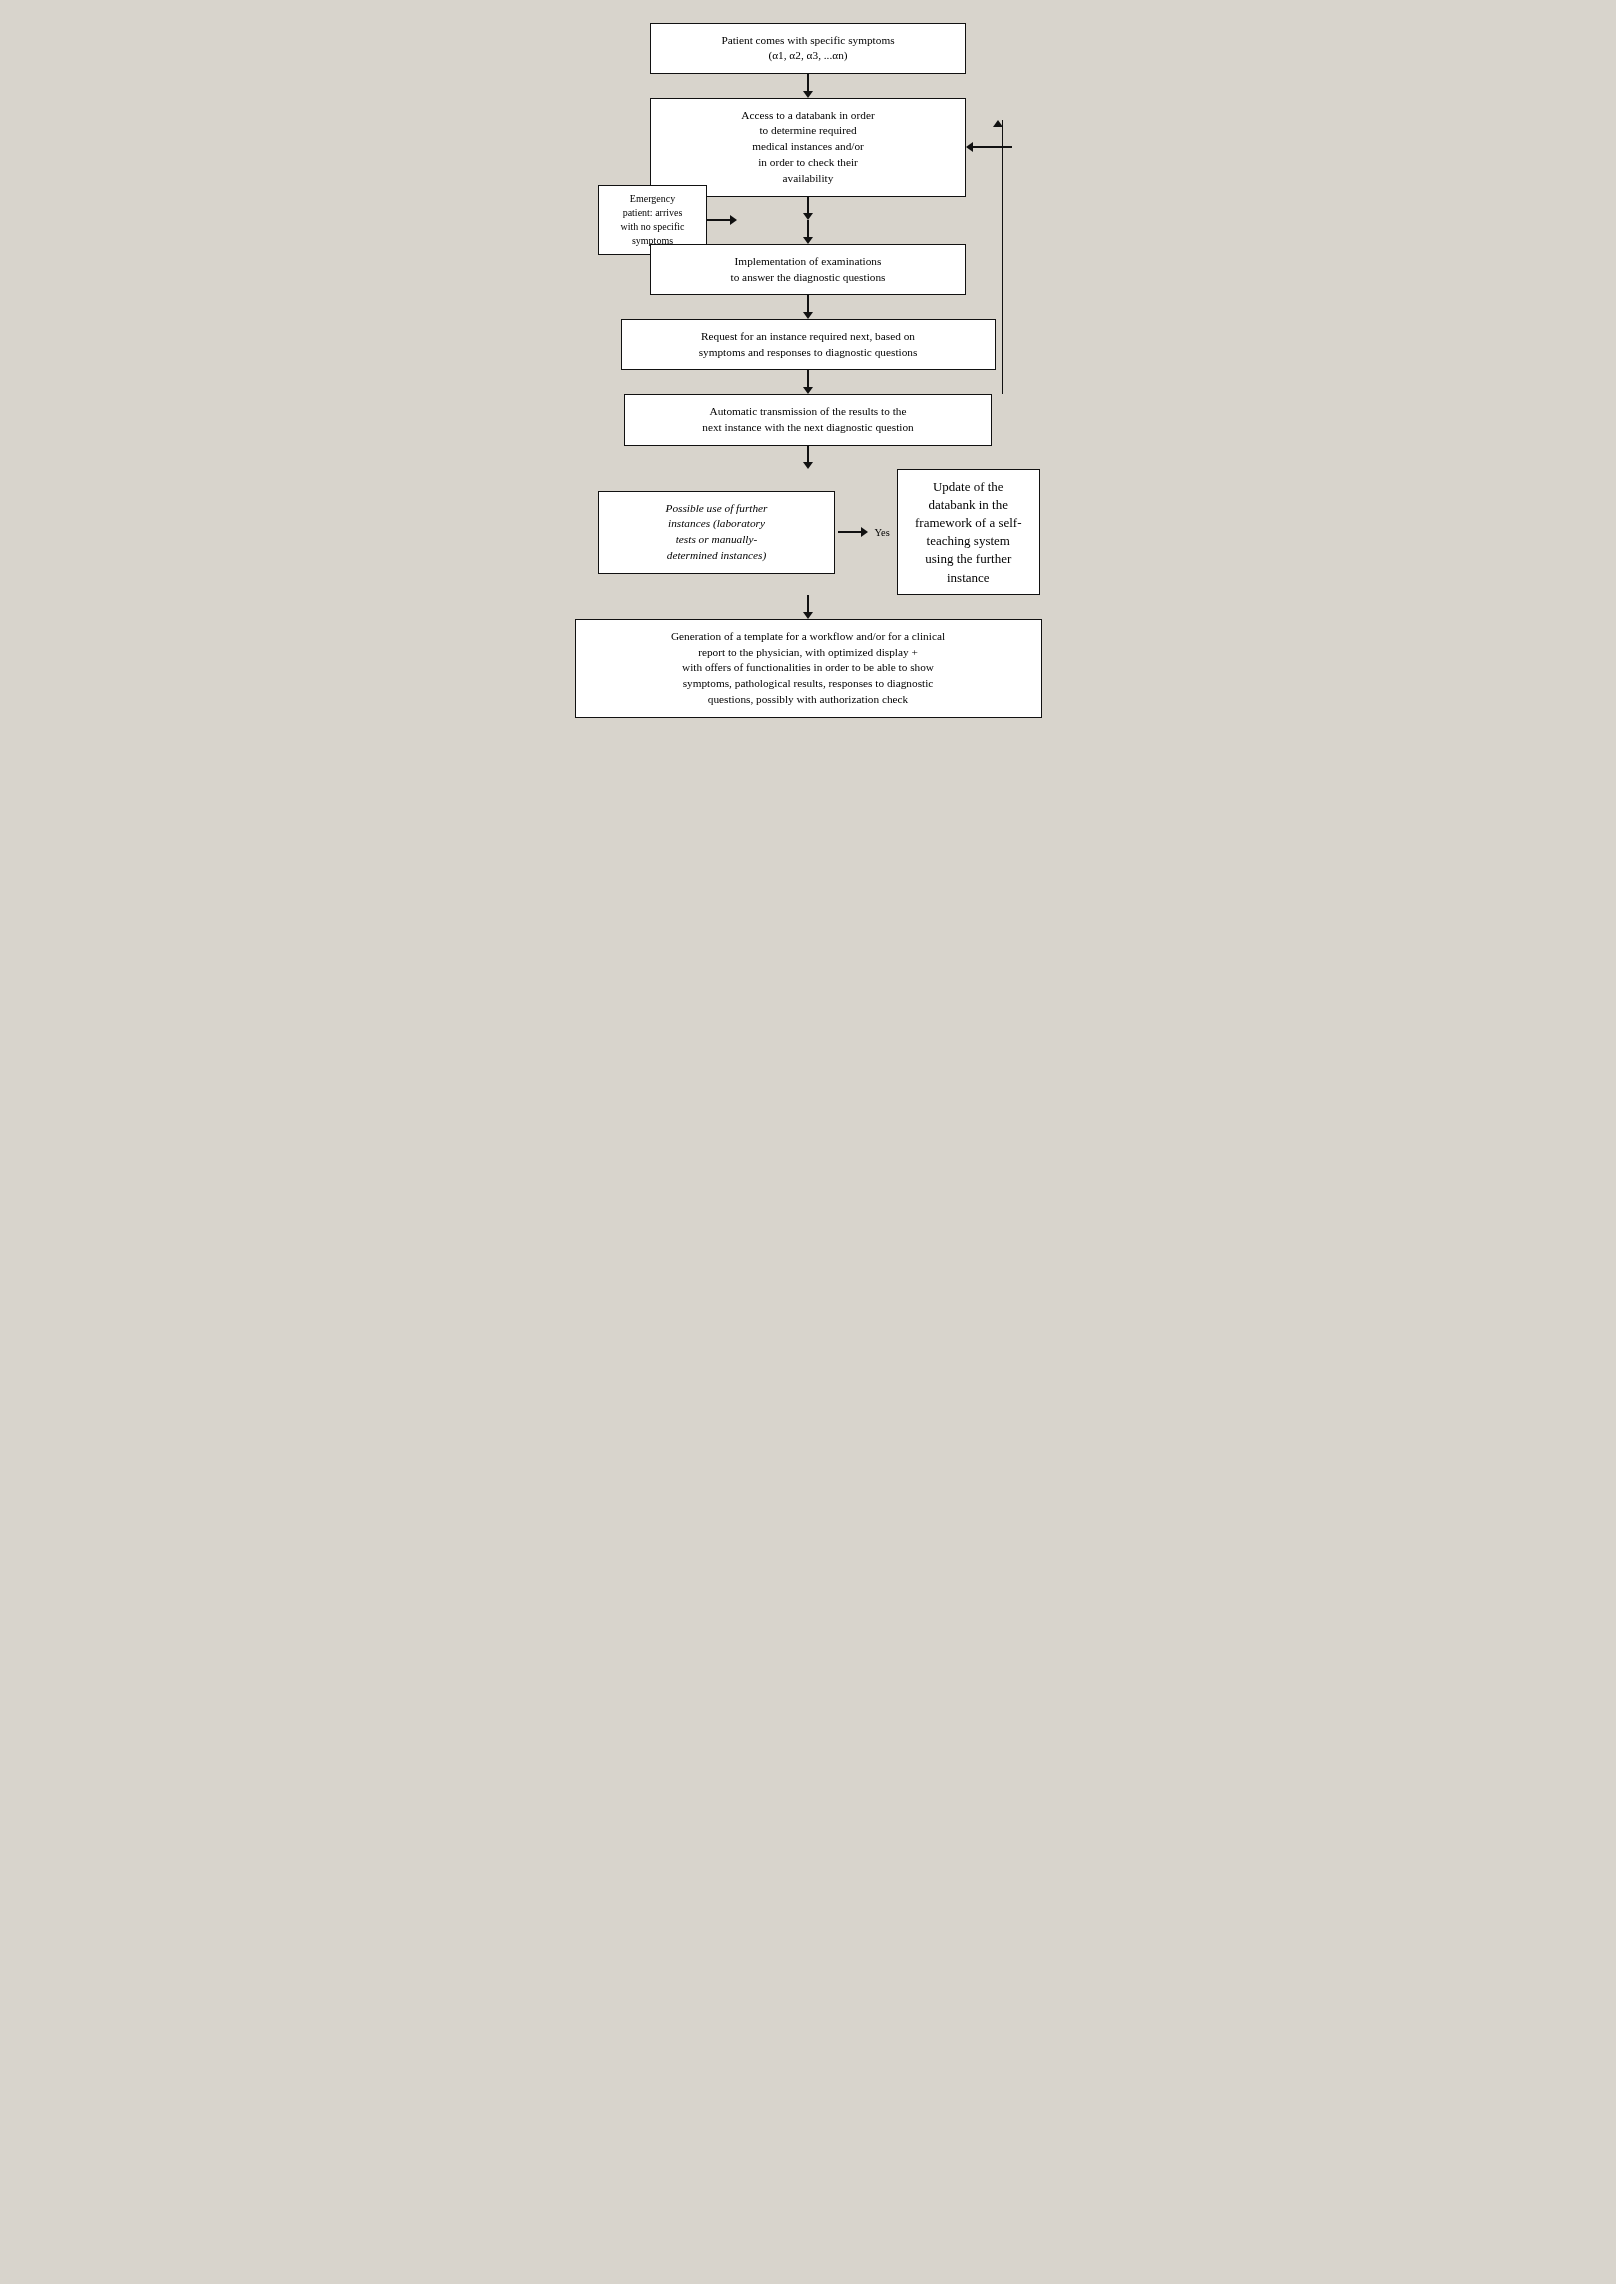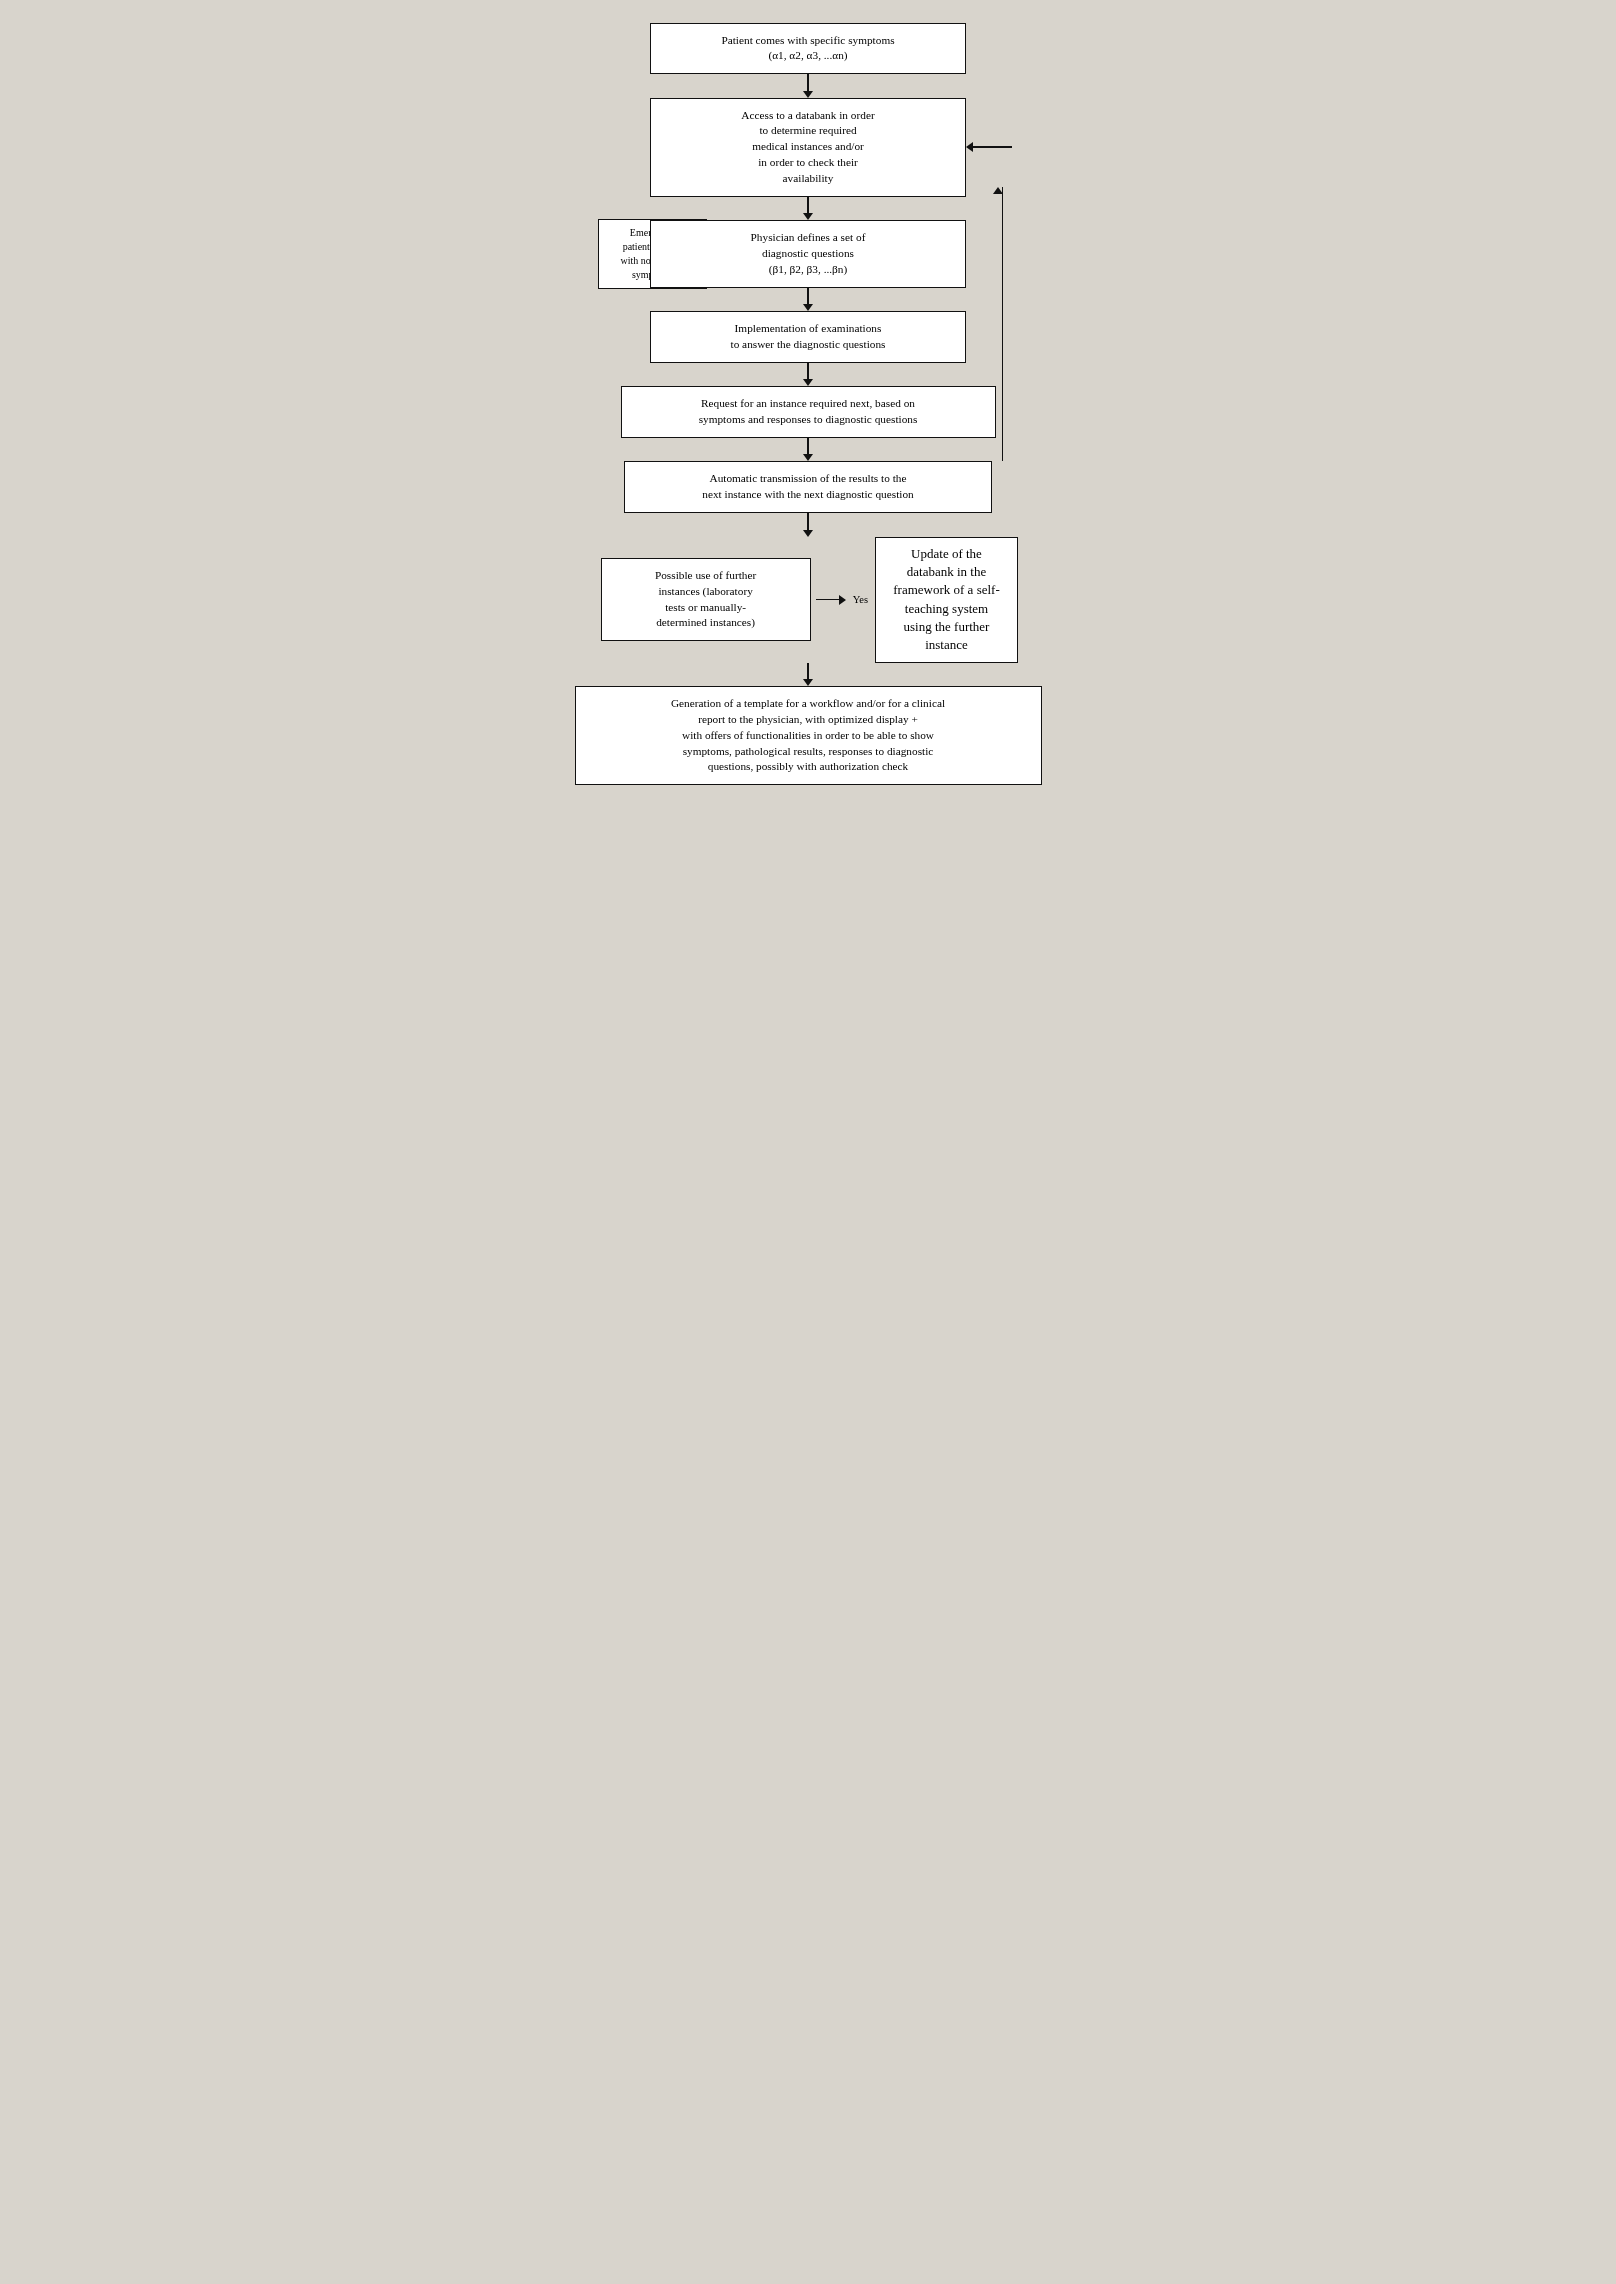--- a/index.html
+++ b/index.html
@@ -115,23 +115,20 @@
     <div style="position:absolute; left:0px; top:50%; transform:translateY(-50%); display:flex; align-items:center;">
       <div class="box" style="width:109px; font-size:10px; padding:6px 7.5px;">
         <span>Emergency<br>patient: arrives<br>with no specific<br>symptoms</span>
       </div>
 
       <div style="display:flex; align-items:center;">
         <div style="width:22.5px;height:1.5px;background:#111;"></div>
         <div style="width:0;height:0;border-top:5.3px solid transparent;border-bottom:5.3px solid transparent;border-left:7.5px solid #111;"></div>
       </div>
     </div>
-    <div class="box box-wide">
-      <span>Physician defines a set of<br>diagnostic questions<br>(β1, β2, β3, ...βn)</span>
-    </div>
   </div>
 
   <div class="connector">
     <div class="arrow-line" style="height:16.5px;"></div>
     <div class="arrow-head-down"></div>
   </div>
 
   <div class="box box-wide">
     <span>Implementation of examinations<br>to answer the diagnostic questions</span>
   </div>
@@ -159,21 +156,21 @@
     <div style="position:absolute; right:15px; top:-274px; width:0; height:0; border-left:5.3px solid transparent; border-right:5.3px solid transparent; border-bottom:7.5px solid #111;"></div>
   </div>
 
   <div class="connector">
     <div class="arrow-line" style="height:16.5px;"></div>
     <div class="arrow-head-down"></div>
   </div>
 
   <div class="row-container" style="align-items:center; justify-content:flex-start;">
     <div style="flex:1; display:flex; flex-direction:column; align-items:center;">
-      <div class="box" style="width:210px;">
+      <div class="box" style="width:237px;font-style:italic;">
         <span>Possible use of further<br>instances (laboratory<br>tests or manually-<br>determined instances)</span>
       </div>
     </div>
 
     <div style="display:flex; align-items:center; margin-left:3px;">
       <div style="width:22.5px;height:1.5px;background:#111;"></div>
       <div style="width:0;height:0;border-top:5.3px solid transparent;border-bottom:5.3px solid transparent;border-left:7.5px solid #111;"></div>
       <span class="yes-label">Yes</span>
       <div class="box-right-side">
         <span>Update of the<br>databank in the<br>framework of a self-<br>teaching system<br>using the further<br>instance</span>

